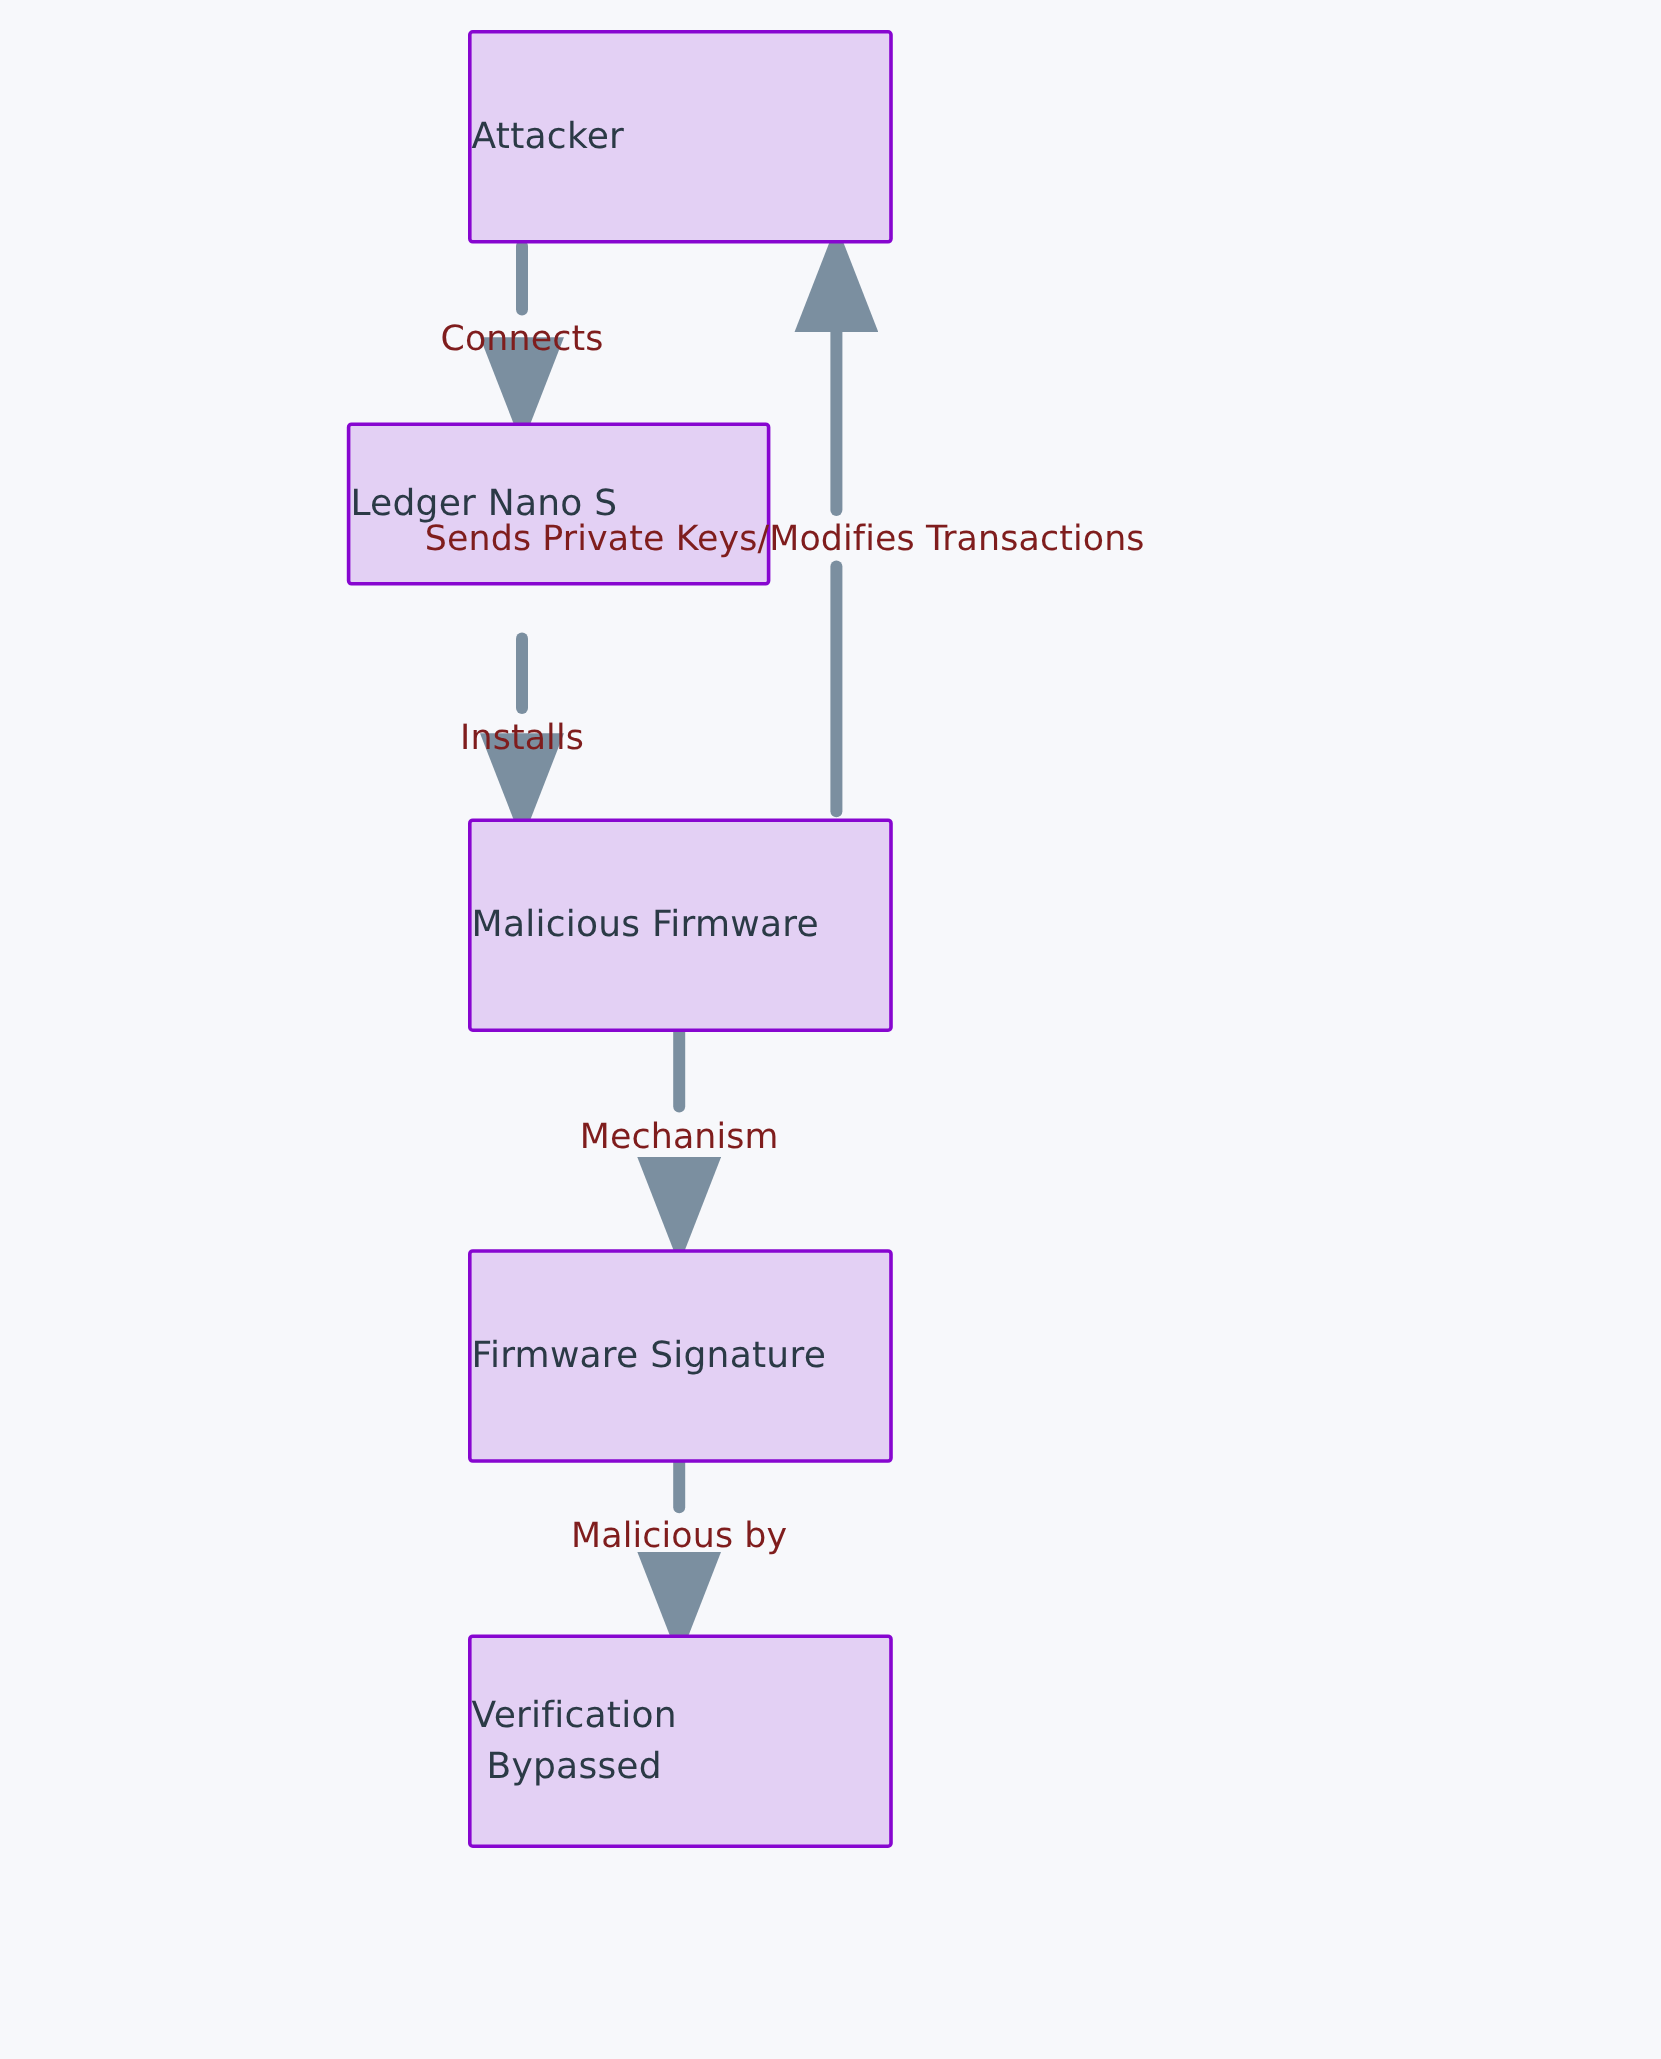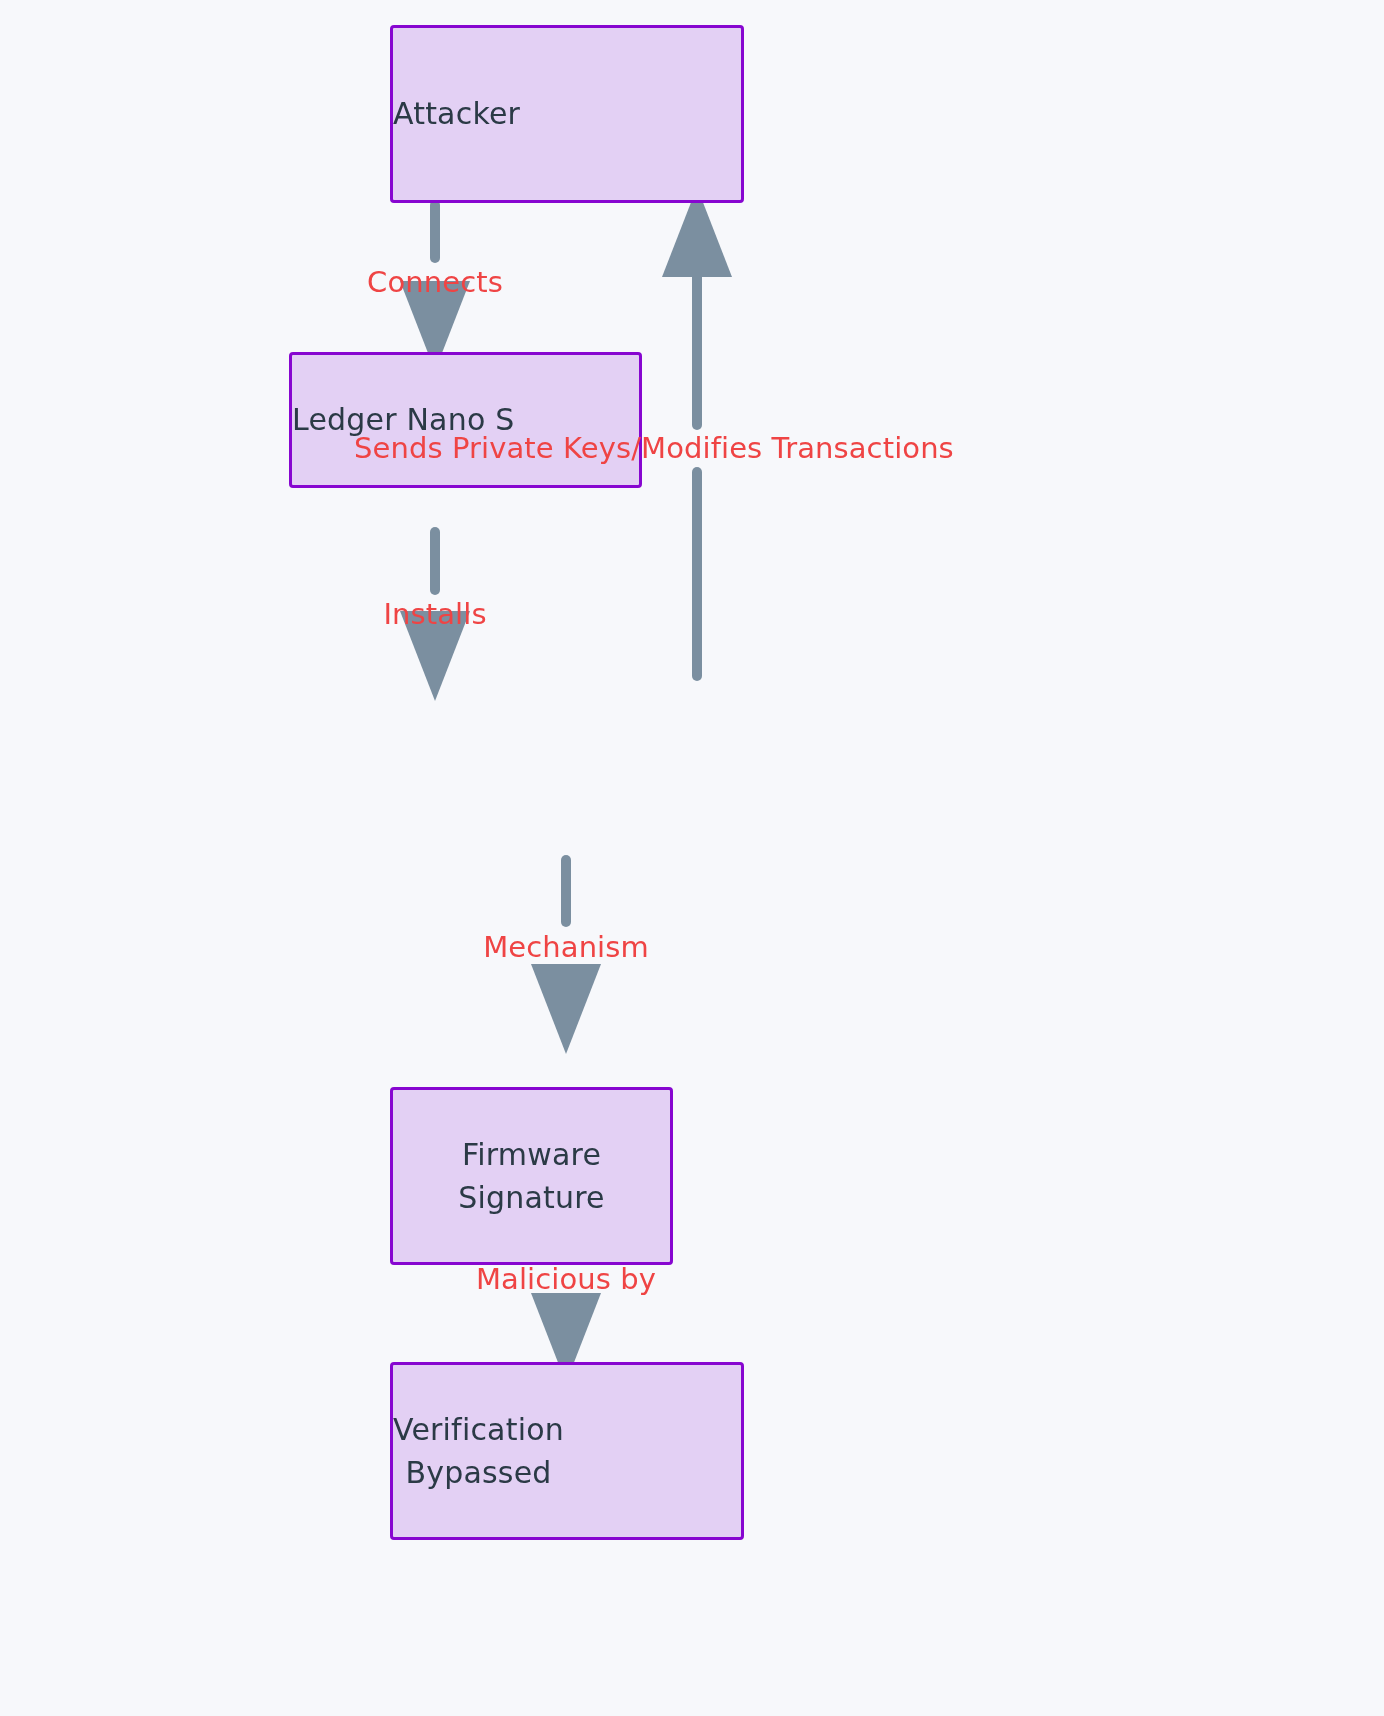--- a/index.html
+++ b/index.html
@@ -37,21 +37,21 @@
     align-items: center;
     text-align: center;
     color: #2b3a46;
     font-size: 30px;
     line-height: 1.45;
     letter-spacing: 0.2px;
     white-space: pre-line;
   }
   .edge-label {
     position: absolute;
-    color: #ef4444;
+    color: #7f1d1d;
     font-size: 29px;
     line-height: 1.2;
     white-space: nowrap;
     letter-spacing: 0.1px;
   }
   .edge-label.centered {
     transform: translateX(-50%);
   }
 </style>
 </head>
@@ -93,22 +93,25 @@
   </svg>
 
   <div class="node" style="left:390px; top:25px; width:354px; height:178px;">
     <span>Attacker</span>
   </div>
 
   <div class="node" style="left:259px; top:352px; width:353px; height:136px;margin-left:30px;">
     <span>Ledger Nano S</span>
   </div>
 
+  <div class="node" style="left:390px; top:682px; width:354px; height:178px;">
+    <span>Malicious Firmware</span>
+  </div>
 
-  <div class="node" style="left:390px; top:1087px; width:283px; height:178px;">
+  <div class="node" style="left:390px; top:1041px; width:354px; height:178px;">
     <span>Firmware Signature</span>
   </div>
 
   <div class="node" style="left:390px; top:1362px; width:354px; height:178px;">
     <span>Verification
 Bypassed</span>
   </div>
 
   <div class="edge-label centered" style="left:435px; top:265px;">Connects</div>
 

